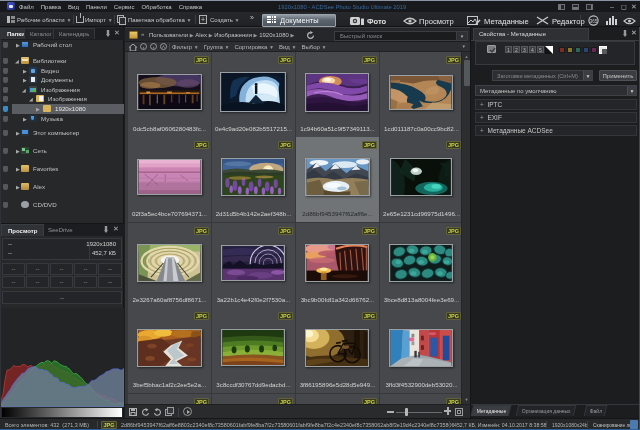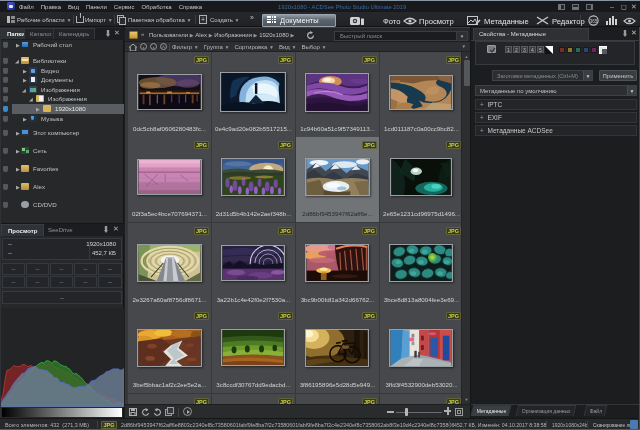--- a/index.html
+++ b/index.html
@@ -125,21 +125,21 @@
   <div class="abs tbsep" style="left:195px;"></div>
   <div class="abs" style="left:199px;top:3px;width:8px;height:9px;border:1px solid #b0b0b0;background:#2a2c30;color:#c8c8c8;font-size:7px;line-height:8px;text-align:center;">+</div>
   <div class="abs tbtxt" style="left:210px;">Создать <span class="arr">▼</span></div>
   <div class="abs" style="left:250px;top:2px;color:#c0c0c0;font-size:7px;">»</div>
   <svg class="abs" style="left:350px;top:4px;" width="14" height="9" viewBox="0 0 14 9">
     <rect x="0" y="1" width="10" height="8" rx="1.5" fill="#d0d0d0"></rect>
     <circle cx="5" cy="5" r="2.2" fill="#33363a"></circle>
     <circle cx="5" cy="5" r="1" fill="#d0d0d0"></circle>
     <rect x="11" y="2.5" width="3" height="6.5" rx="0.5" fill="#d0d0d0"></rect>
   </svg>
-  <div class="abs modetab" style="left:383px;">Фото</div>
+  <div class="abs modetab" style="left:367px;font-weight:bold;">Фото</div>
   <svg class="abs" style="left:403px;top:4.5px;" width="14" height="8" viewBox="0 0 14 8">
     <path d="M1 4 Q7 -1.5 13 4 Q7 9.5 1 4 Z" fill="none" stroke="#c8c8c8" stroke-width="1.2"></path>
     <circle cx="7" cy="4" r="1.6" fill="#c8c8c8"></circle>
   </svg>
   <div class="abs modetab" style="left:419px;">Просмотр</div>
   <svg class="abs" style="left:467px;top:4px;" width="14" height="9" viewBox="0 0 14 9">
     <rect x="0.5" y="0.5" width="10" height="8" fill="none" stroke="#c8c8c8"></rect>
     <path d="M1 7 L4 4 L6 6 L8 3 L10 7" fill="none" stroke="#c8c8c8"></path>
     <path d="M9 8 L13 4" stroke="#c8c8c8" stroke-width="1.6"></path>
   </svg>

